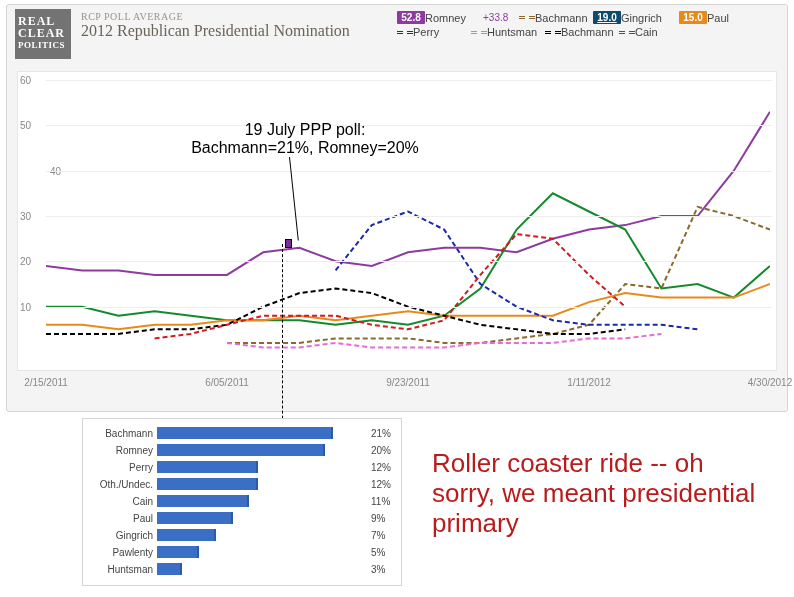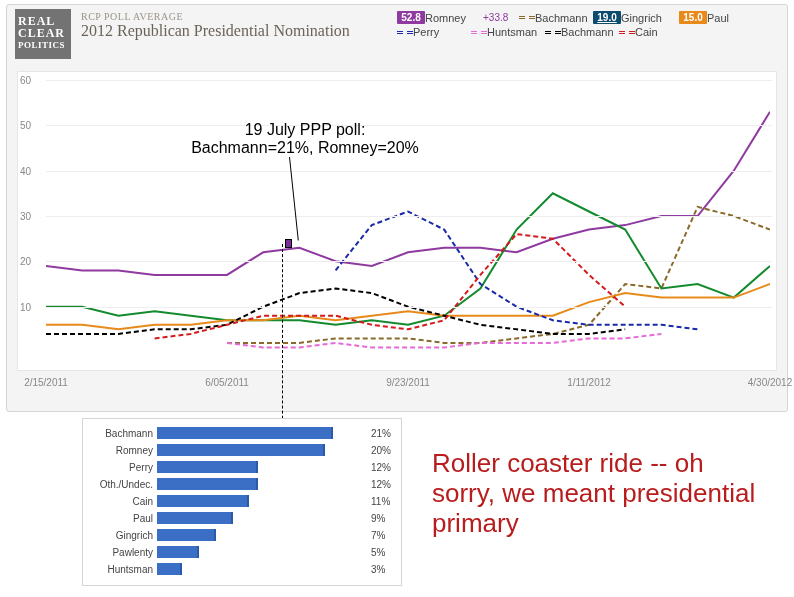--- a/index.html
+++ b/index.html
@@ -86,21 +86,21 @@
         <path d=" M 181.0 262.9 L 217.2 267.5 L 253.4 267.5 L 289.6 262.9 L 325.8 267.5 L 362.0 267.5 L 398.2 267.5 L 434.4 262.9 L 470.6 262.9 L 506.8 262.9 L 543.0 258.4 L 579.2 258.4 L 615.4 253.9" fill="none" stroke="#e66ad8" stroke-width="2" stroke-dasharray="5,3"></path>
         <path d=" M 0.0 253.9 L 36.2 253.9 L 72.4 253.9 L 108.6 249.3 L 144.8 249.3 L 181.0 244.8 L 217.2 226.7 L 253.4 213.1 L 289.6 208.5 L 325.8 213.1 L 362.0 226.7 L 398.2 235.7 L 434.4 244.8 L 470.6 249.3 L 506.8 253.9 L 543.0 253.9 L 579.2 249.3" fill="none" stroke="#000000" stroke-width="2" stroke-dasharray="5,3"></path>
         <path d=" M 108.6 258.4 L 144.8 253.9 L 181.0 244.8 L 217.2 235.7 L 253.4 235.7 L 289.6 235.7 L 325.8 244.8 L 362.0 249.3 L 398.2 240.3 L 434.4 194.9 L 470.6 154.1 L 506.8 158.7 L 543.0 194.9 L 579.2 226.7" fill="none" stroke="#d41a1a" stroke-width="2" stroke-dasharray="5,3"></path>
       </svg>
   <div class="ytick" style="top: 234.667px;">10</div>
       <div class="grid" style="top: 234.667px;"></div>
       <div class="ytick" style="top: 189.333px;">20</div>
       <div class="grid" style="top: 189.333px;"></div>
       <div class="ytick" style="top: 144px;">30</div>
       <div class="grid" style="top: 144px;"></div>
-      <div class="ytick" style="top: 98.6667px;">40</div>
+      <div class="ytick" style="top: 98.6667px; margin-left: 30px;">40</div>
       <div class="grid" style="top: 98.6667px;"></div>
       <div class="ytick" style="top: 53.3333px;">50</div>
       <div class="grid" style="top: 53.3333px;"></div>
       <div class="ytick" style="top: 8px; text-align: center;">60</div>
       <div class="grid" style="top: 8px;"></div>
       <div class="xtick" style="left: 28px;">2/15/2011</div>
       <div class="xtick" style="left: 209px;">6/05/2011</div>
       <div class="xtick" style="left: 390px;">9/23/2011</div>
       <div class="xtick" style="left: 571px;">1/11/2012</div>
       <div class="xtick" style="left: 752px;">4/30/2012</div>

